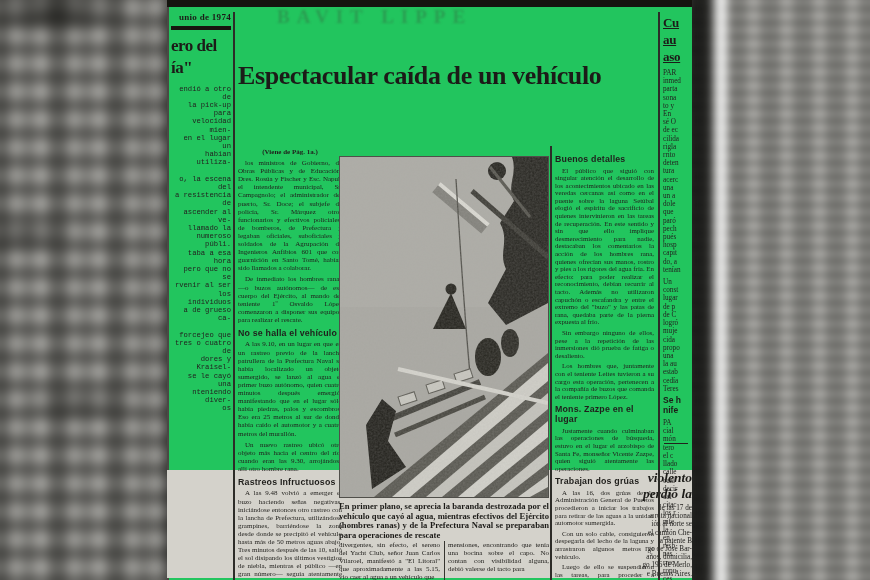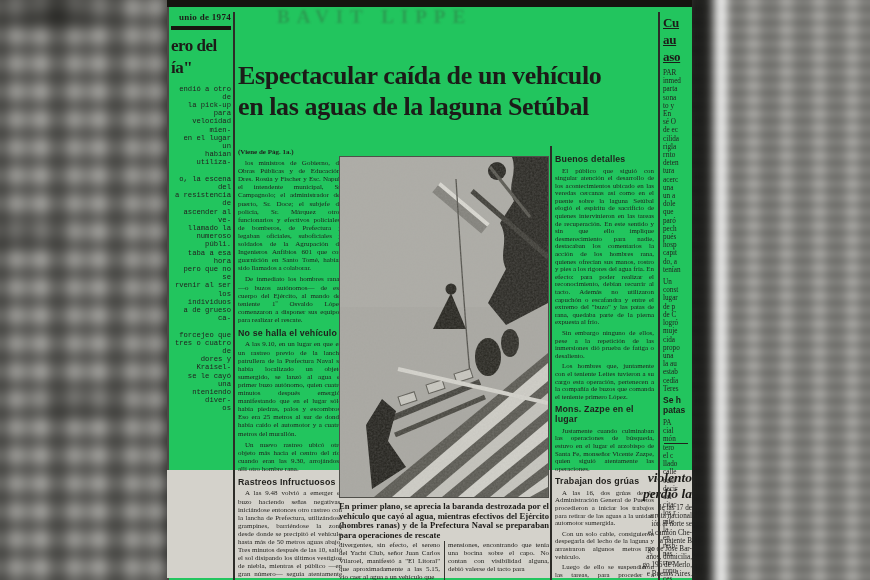--- a/index.html
+++ b/index.html
@@ -49,21 +49,21 @@
 
   
   .headline{position:absolute;left:71px;top:14px;width:419px;
     font:bold 26px/31px "Liberation Serif",serif;letter-spacing:-.4px;white-space:nowrap;margin-top:46px;}
   .subhead{position:absolute;left:72px;top:92px;width:418px;
     font:19px/23px "Liberation Serif",serif;letter-spacing:.2px;white-space:nowrap;color:#201f1b;}
 
   
   .col{position:absolute;font:7px/8.1px "Liberation Serif",serif;color:#201f1c;}
   .col p{margin:0 0 3px;text-indent:7px;text-align:justify;}
-  .col .kicker{font-weight:bold;text-indent:0;}
+  .col .kicker{text-align:center;font-weight:bold;text-indent:0;}
   .col h4{font:bold 8.8px/10px "Liberation Sans",sans-serif;margin:4px 0 2.5px;letter-spacing:.2px;}
   .col1{left:71px;top:148px;width:104px;height:432px;overflow:hidden;}
   .col4{left:388px;top:150px;width:99px;height:430px;overflow:hidden;font-size:6.9px;line-height:7.6px;}
 
   
   .photo{position:absolute;left:172px;top:156px;width:208px;height:340px;
     border:1px solid #504f4a;background:#a9a8a2;}
   .caption{position:absolute;left:172px;top:502px;width:210px;
     font:bold 8.6px/9.6px "Liberation Serif",serif;text-align:justify;}
   .subcol{position:absolute;top:541px;height:39px;overflow:hidden;
@@ -160,21 +160,20 @@
 a patente B
 rgo de José Bar-
 años, domicilia,
 go 196 de Merlo,
 e Buenos Aires.</div>
 
     <div class="vrule vr1"></div>
 
     <div class="headline">
       <div>Espectacular caída de un vehículo</div>
-      <div>en las aguas de la laguna Setúbal</div>
     </div>
 
     <div class="col col1">
       <p class="kicker">(Viene de Pág. 1a.)</p>
       <p>los ministros de Gobierno, de Obras Públicas y de Educación, Dres. Rosúa y Fischer y Esc. Napul; el intendente municipal, Sr. Campagnolo; el administrador del puerto, Sr. Doce; el subjefe de policía, Sr. Márquez otros funcionarios y efectivos policiales, de bomberos, de Prefectura y legaban oficiales, suboficiales y soldados de la Agrupación de Ingenieros Anfibios 601 que con guarnición en Santo Tomé, habían sido llamados a colaborar.</p>
       <p>De inmediato los hombres ranas —o buzos autónomos— de ese cuerpo del Ejército, al mando del teniente 1º Osvaldo López comenzaron a disponer sus equipos para realizar el rescate.</p>
       <h4>No se halla el vehículo</h4>
       <p>A las 9.10, en un lugar en que en un rastreo previo de la lancha patrullera de la Prefectura Naval se había localizado un objeto sumergido, se lanzó al agua el primer buzo autónomo, quien cuatro minutos después emergió, manifestando que en el lugar sólo había piedras, palos y escombros. Eso era 25 metros al sur de donde había caído el automotor y a cuatro metros del murallón.</p>
       <p>Un nuevo rastreo ubicó otro objeto más hacia el centro del río, cuando eran las 9.30, arrojándose allí otro hombre rana.</p>
       <h4>Rastreos Infructuosos</h4>
@@ -296,21 +295,21 @@
 Teres
 años
 de 2
 20 y
 de la
 llan
 de In
 instr
 suma</div>
       <div class="rs-sub">Se h
-patas</div>
+nife</div>
       <div class="rs-frag">PA
 cial
 món
 tero
 el c
 llado
 calle
 cual
 decir
 dal

